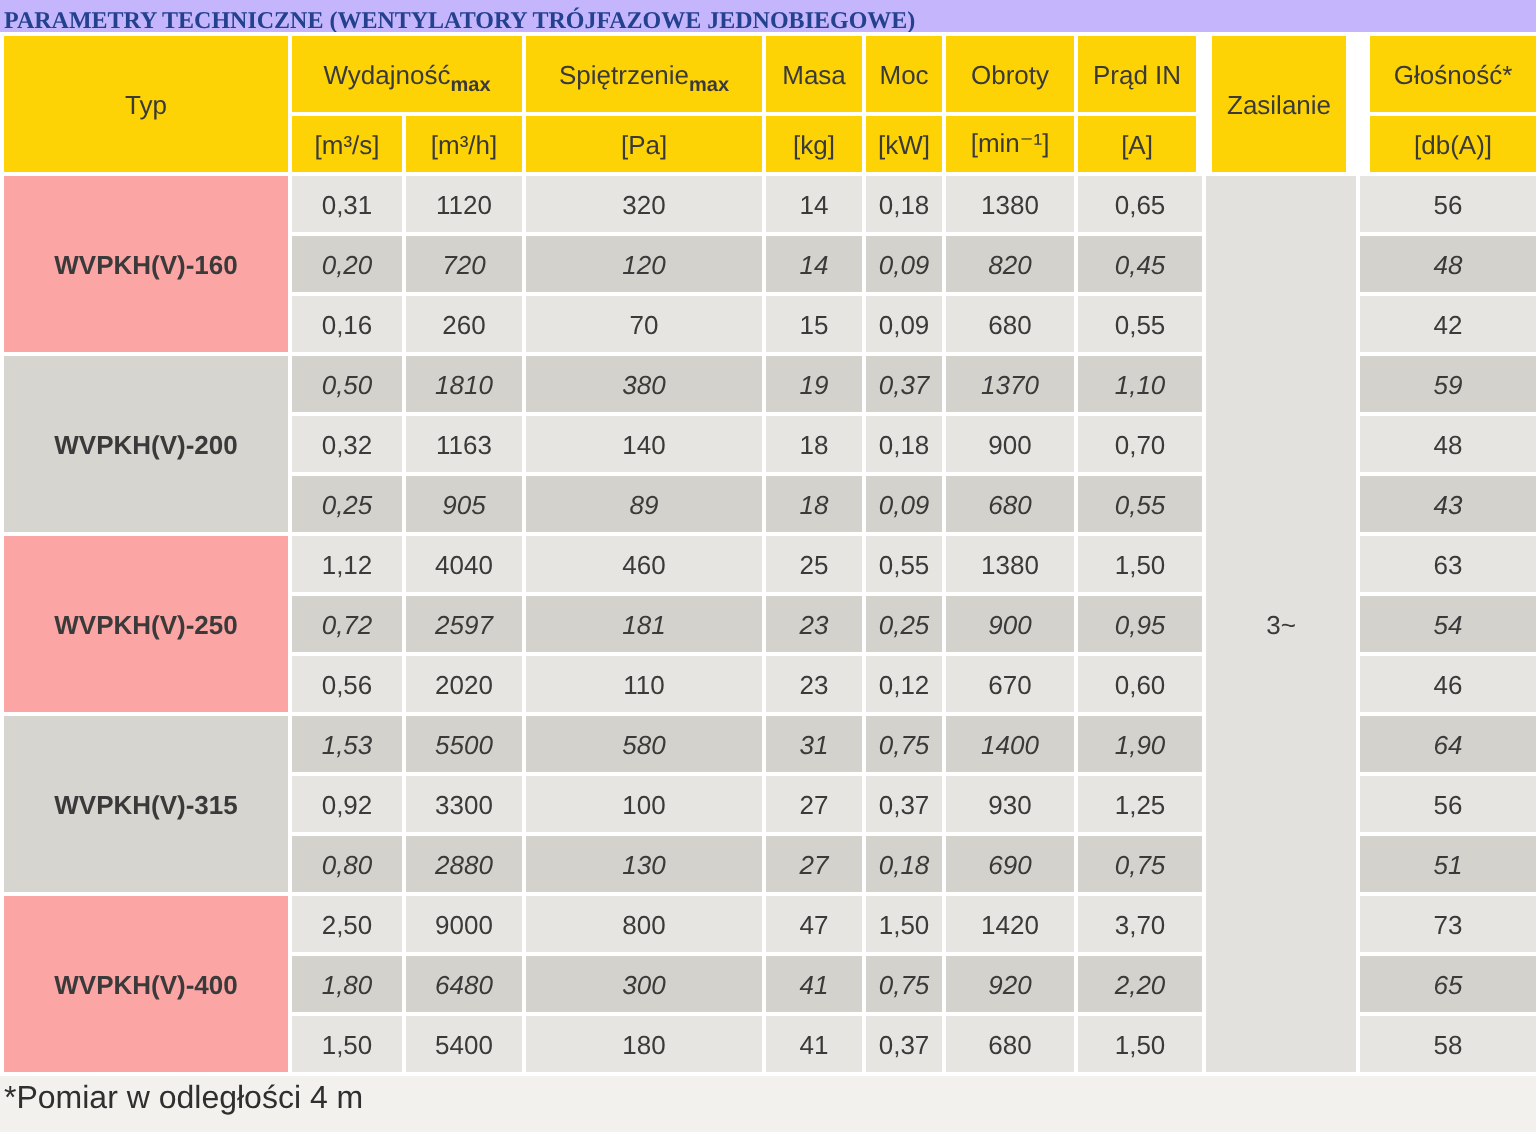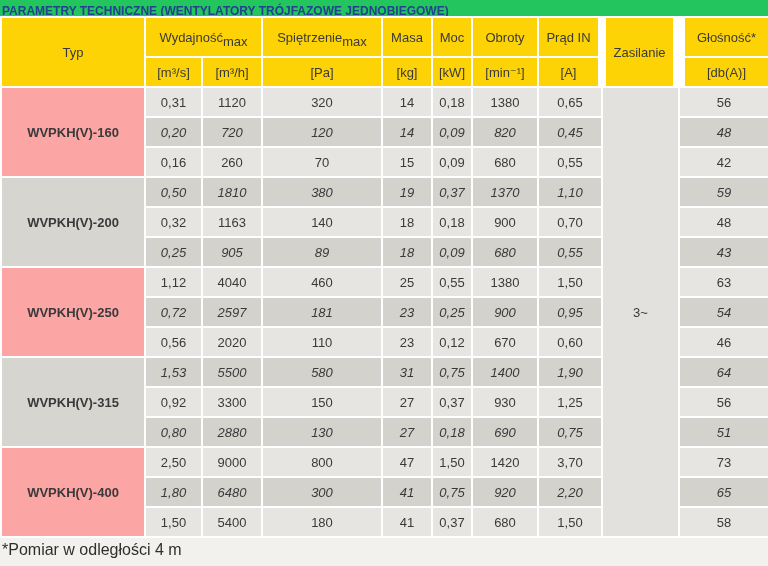--- a/index.html
+++ b/index.html
@@ -4,22 +4,22 @@
 <style>
   html,body{margin:0;padding:0;}
   body{
     width:768px;height:566px;overflow:hidden;
     background:#f2f1ee;
     font-family:"Liberation Sans","DejaVu Sans",sans-serif;
     -webkit-font-smoothing:antialiased;
   }
   .page{width:768px;height:566px;display:flex;flex-direction:column;}
   .title-bar{
-    background:#22c55e;height:16px;flex:0 0 auto;
-    padding:1px 0 1px 2px;box-sizing:border-box;
+    background:#c4b5fd;height:16px;flex:0 0 auto;
+    padding:1px 0 1px 2px;box-sizing:border-box;font-family:Liberation Serif, serif;
   }
   .page-title{
     font-size:12px;font-weight:bold;color:#24418e;
     line-height:14px;white-space:nowrap;
   }
   table.params{
     border-collapse:collapse;table-layout:fixed;
     width:768px;flex:0 0 auto;
   }
   table.params td{
@@ -27,21 +27,21 @@
     text-align:center;vertical-align:middle;
     font-size:13px;color:#3a3a3a;
     padding:0;overflow:hidden;white-space:nowrap;
   }
   td.hdr{
     background:#fdd306;color:#4b4839;
     font-size:13px;
   }
   tr.hdr-top td{height:38px;}
   tr.hdr-units td{height:28px;}
-  td.hdr sub{font-size:13px;line-height:0;}
+  td.hdr sub{font-size:10px;line-height:0;font-weight:bold;}
   tbody td{height:28px;}
   td.typ{font-weight:bold;color:#141414;font-size:13px;}
   .r-light{background:#e6e5e1;}
   .r-dark{background:#d3d2cd;font-style:italic;}
   .g-light{background:#fca5a5;}
   .g-dark{background:#d6d5d0;}
   td.zas{
     background:#e2e1dd;
     border-left-width:8px;border-right-width:12px;
   }
@@ -201,21 +201,21 @@
           <td class="r-dark">580</td>
           <td class="r-dark">31</td>
           <td class="r-dark">0,75</td>
           <td class="r-dark">1400</td>
           <td class="r-dark">1,90</td>
           <td class="r-dark">64</td>
         </tr>
         <tr>
           <td class="r-light">0,92</td>
           <td class="r-light">3300</td>
-          <td class="r-light">150</td>
+          <td class="r-light">100</td>
           <td class="r-light">27</td>
           <td class="r-light">0,37</td>
           <td class="r-light">930</td>
           <td class="r-light">1,25</td>
           <td class="r-light">56</td>
         </tr>
         <tr>
           <td class="r-dark">0,80</td>
           <td class="r-dark">2880</td>
           <td class="r-dark">130</td>

